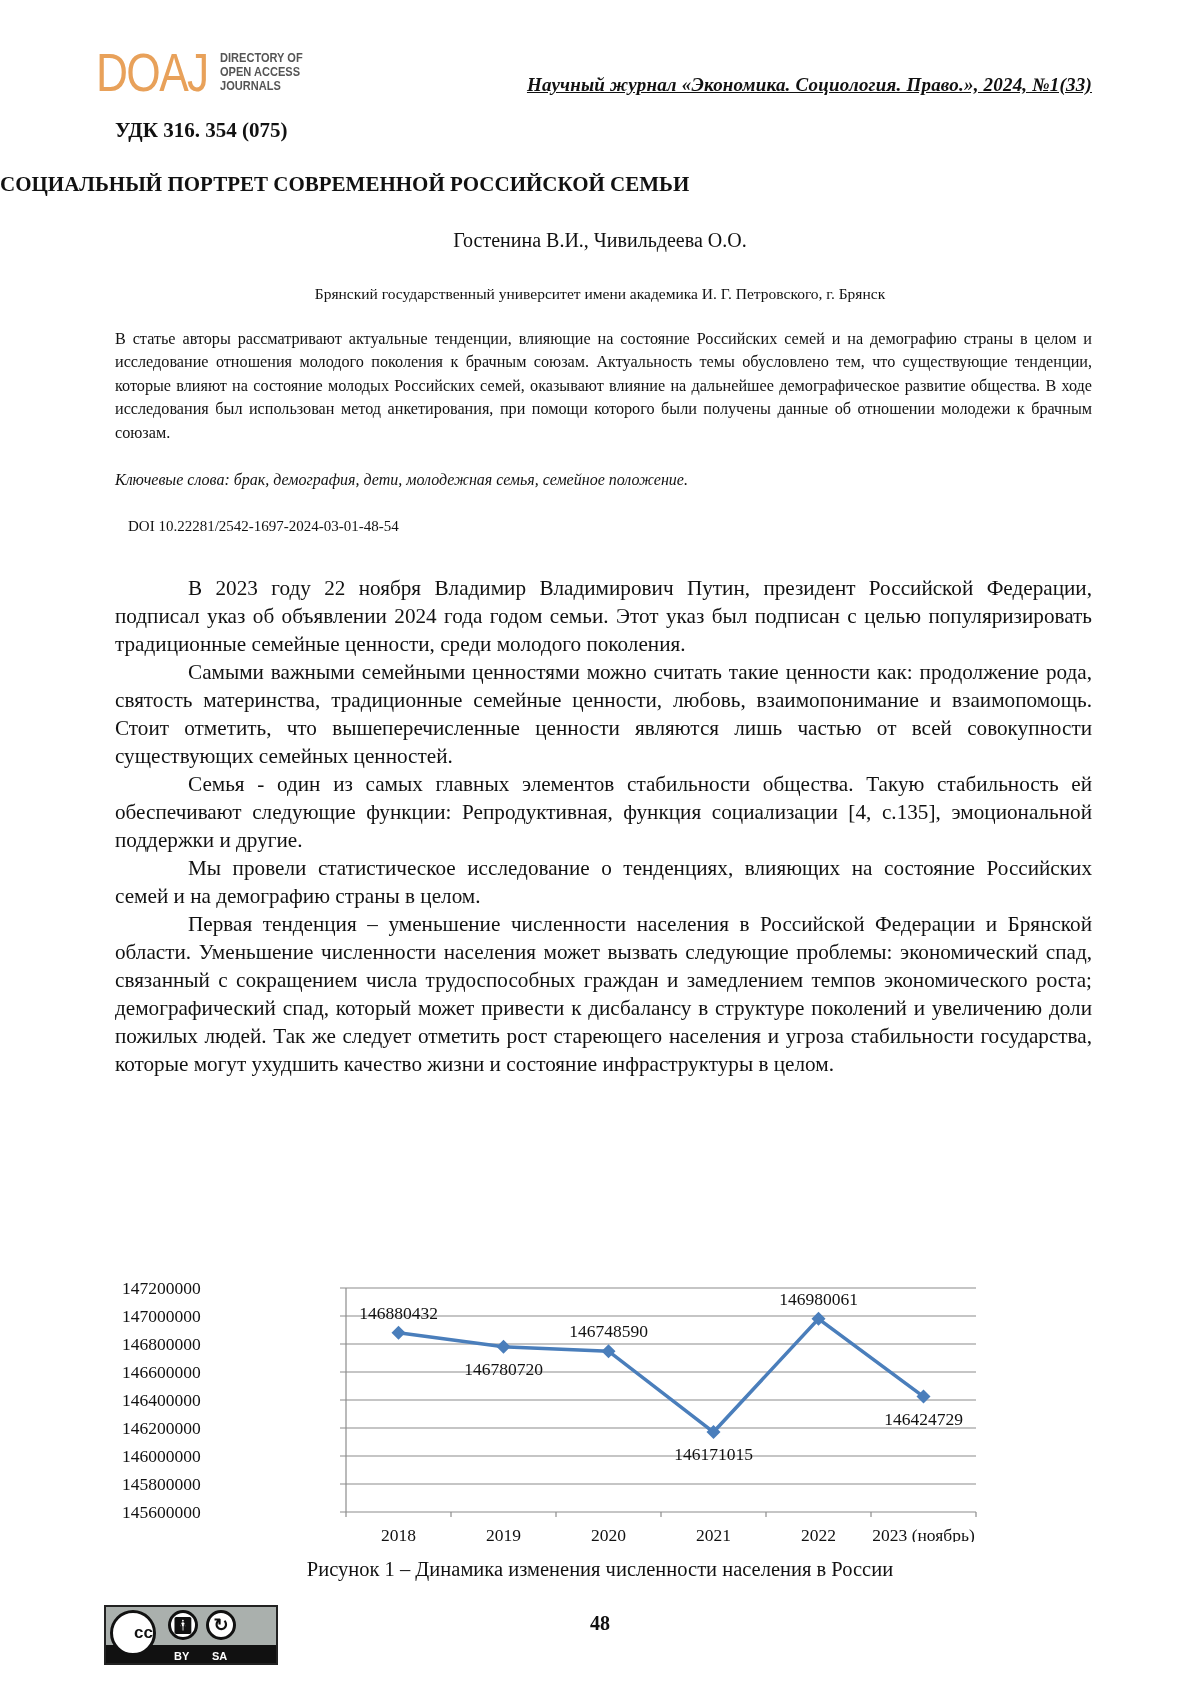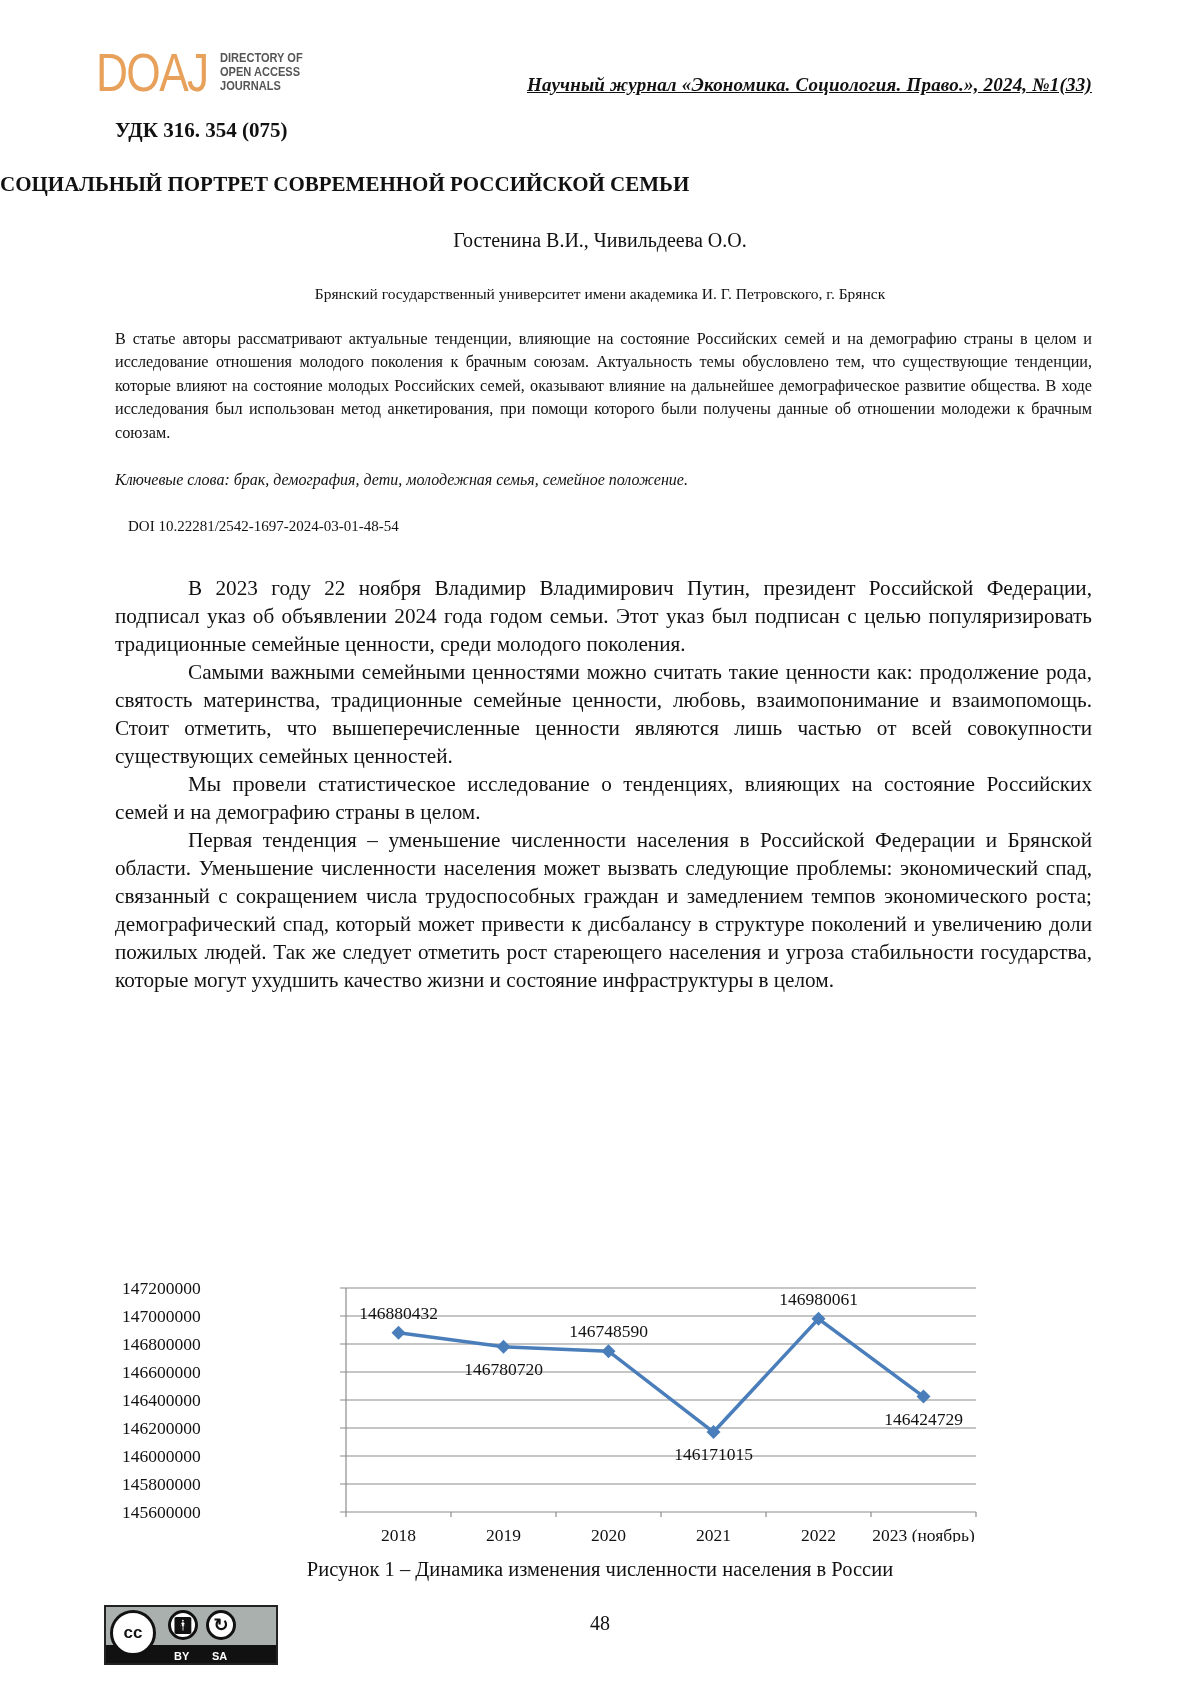--- a/index.html
+++ b/index.html
@@ -32,21 +32,21 @@
   .chart { left: 110px; top: 1272px; width: 980px; height: 270px; }
   .chart svg text { font-family: "Liberation Serif", "DejaVu Serif", serif; }
   .caption { left: 0; width: 1200px; top: 1558px; text-align: center; font-size: 20.5px; }
 
   
   .cc { left: 104px; top: 1605px; width: 174px; height: 60px; background: #aab0ad; border: 2px solid #222; box-sizing: border-box; }
   .cc-bar { position: absolute; left: 0; right: 0; bottom: 0; height: 18px; background: #111; }
   .cc-circle { position: absolute; border-radius: 50%; background: #fff; border: 3px solid #111; box-sizing: border-box;
                display: flex; align-items: center; justify-content: center; font-family: "Liberation Sans", sans-serif; font-weight: bold; color: #111; }
   .cc-lbl { position: absolute; bottom: 1px; font-family: "Liberation Sans", sans-serif; font-size: 11px; font-weight: bold; color: #fff; }
-  .pagenum { left: 0; width: 1200px; top: 1612px; text-align: center; font-size: 20px; }
+  .pagenum { left: 0; width: 1200px; top: 1612px; text-align: center; font-size: 20px; font-weight: bold; }
 </style>
 </head>
 <body>
 
 <div class="abs doaj">
   <div class="doaj-mark">DOAJ</div>
   <div class="doaj-text">
     <div>DIRECTORY OF</div>
     <div>OPEN ACCESS</div>
     <div>JOURNALS</div>
@@ -59,20 +59,21 @@
 <div class="abs authors">Гостенина В.И., Чивильдеева О.О.</div>
 <div class="abs affil">Брянский государственный университет имени академика И. Г. Петровского, г. Брянск</div>
 
 <div class="abs abstract">В статье авторы рассматривают актуальные тенденции, влияющие на состояние Российских семей и на демографию страны в целом и исследование отношения молодого поколения к брачным союзам. Актуальность темы обусловлено тем, что существующие тенденции, которые влияют на состояние молодых Российских семей, оказывают влияние на дальнейшее демографическое развитие общества. В ходе исследования был использован метод анкетирования, при помощи которого были получены данные об отношении молодежи к брачным союзам.</div>
 <div class="abs keywords">Ключевые слова: брак, демография, дети, молодежная семья, семейное положение.</div>
 <div class="abs doi">DOI 10.22281/2542-1697-2024-03-01-48-54</div>
 
 <div class="abs body-text">
   <p>В 2023 году 22 ноября Владимир Владимирович Путин, президент Российской Федерации, подписал указ об объявлении 2024 года годом семьи. Этот указ был подписан с целью популяризировать традиционные семейные ценности, среди молодого поколения.</p>
   <p>Самыми важными семейными ценностями можно считать такие ценности как: продолжение рода, святость материнства, традиционные семейные ценности, любовь, взаимопонимание и взаимопомощь. Стоит отметить, что вышеперечисленные ценности являются лишь частью от всей совокупности существующих семейных ценностей.</p>
+  <p>Семья - один из самых главных элементов стабильности общества. Такую стабильность ей обеспечивают следующие функции: Репродуктивная, функция социализации [4, с.135], эмоциональной поддержки и другие.</p>
   <p>Мы провели статистическое исследование о тенденциях, влияющих на состояние Российских семей и на демографию страны в целом.</p>
   <p>Первая тенденция – уменьшение численности населения в Российской Федерации и Брянской области. Уменьшение численности населения может вызвать следующие проблемы: экономический спад, связанный с сокращением числа трудоспособных граждан и замедлением темпов экономического роста; демографический спад, который может привести к дисбалансу в структуре поколений и увеличению доли пожилых людей. Так же следует отметить рост стареющего населения и угроза стабильности государства, которые могут ухудшить качество жизни и состояние инфраструктуры в целом.</p>
 </div>
 
 <div class="abs chart">
   <svg id="chart-svg" width="980" height="270">
       <line x1="230" x2="866" y1="16" y2="16" stroke="#8c8c8c" stroke-width="1.2"></line>
       <text x="12" y="22" font-size="17.5" fill="#111">147200000</text>
       <line x1="230" x2="866" y1="44" y2="44" stroke="#8c8c8c" stroke-width="1.2"></line>
       <text x="12" y="50" font-size="17.5" fill="#111">147000000</text>
@@ -116,21 +117,21 @@
       <text x="498.5" y="65.19739999999999" text-anchor="middle" font-size="17.5" fill="#111">146748590</text>
       <text x="603.5" y="188.05790000000002" text-anchor="middle" font-size="17.5" fill="#111">146171015</text>
       <text x="708.5" y="32.79146" text-anchor="middle" font-size="17.5" fill="#111">146980061</text>
       <text x="813.5" y="152.53794" text-anchor="middle" font-size="17.5" fill="#111">146424729</text>
     </svg>
 </div>
 <div class="abs caption">Рисунок 1 – Динамика изменения численности населения в России</div>
 
 <div class="abs cc">
   <div class="cc-bar"></div>
-  <div class="cc-circle" style="left:4px; top:3px; width:46px; height:46px; font-size:17px;">
+  <div class="cc-circle" style="left:4px; top:3px; width:46px; height:46px; font-size:17px;justify-content:flex-end;">
       <span>cc</span>
     </div>
   <div class="cc-circle" style="left:62px; top:3px; width:30px; height:30px; font-size:16px;">🚹︎</div>
   <div class="cc-circle" style="left:100px; top:3px; width:30px; height:30px; font-size:18px;">↻</div>
   <span class="cc-lbl" style="left:68px;">BY</span>
   <span class="cc-lbl" style="left:106px;">SA</span>
 </div>
 <div class="abs pagenum">48</div>
 
 </body></html>

